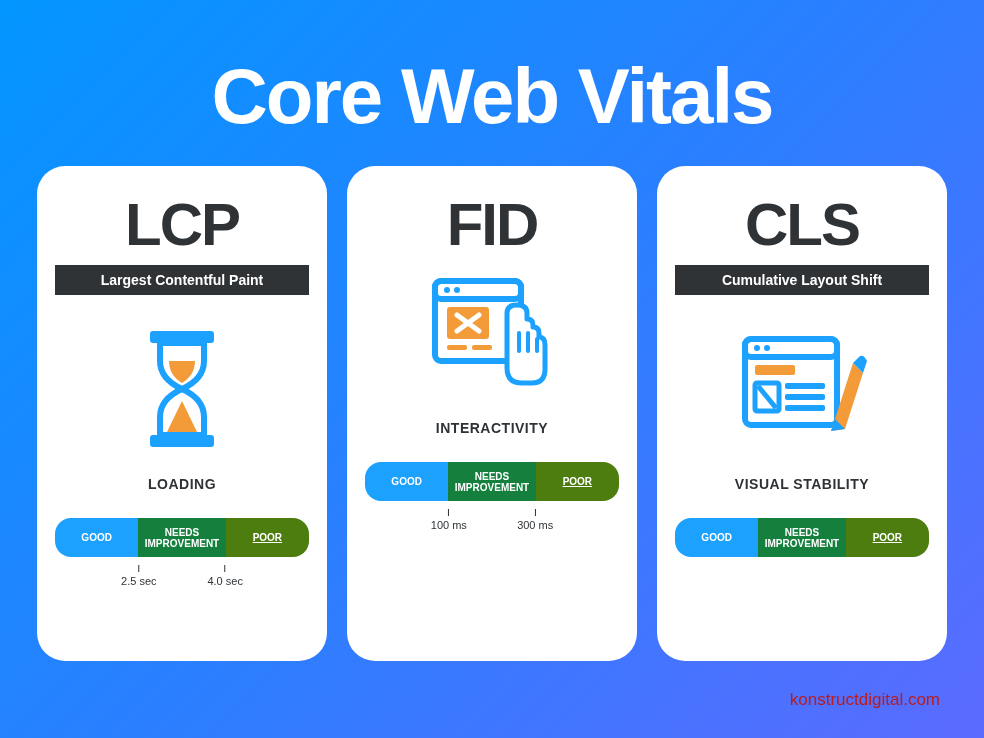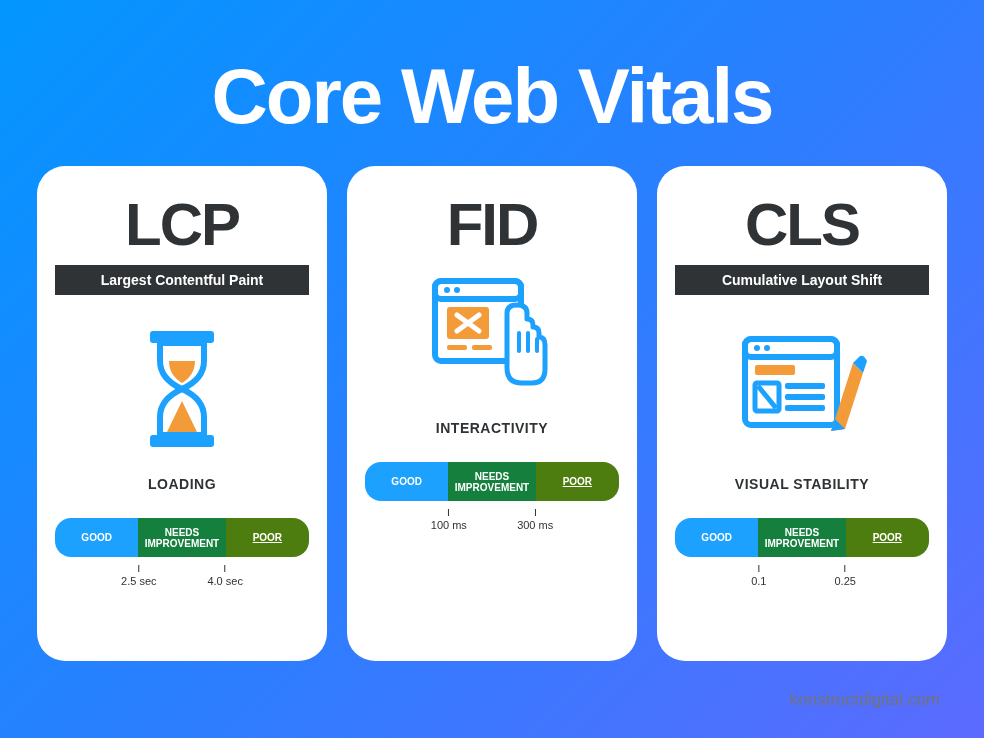--- a/index.html
+++ b/index.html
@@ -111,21 +111,21 @@
   height: 7px;
   background: #2f3336;
   margin: 0 auto 3px auto;
 }
 .t1 { left: 33%; }
 .t2 { left: 67%; }
 .footer {
   position: absolute;
   bottom: 28px;
   right: 44px;
-  color: #737373;
+  color: #b91c1c;
   font-size: 17px;
   font-weight: 500;
 }
 </style>
 </head>
 <body>
 
 <div class="main-title">Core Web Vitals</div>
 
 <div class="cards">
@@ -209,22 +209,18 @@
         <path d="M94 100 L98 88 L108 98 Z" fill="#1ca1ff"></path>
       </svg>
     </div>
     <div class="category">VISUAL STABILITY</div>
     <div class="gauge">
       <div class="bar">
         <div class="seg seg-good">GOOD</div>
         <div class="seg seg-needs">NEEDS IMPROVEMENT</div>
         <div class="seg seg-poor">POOR</div>
       </div>
-      <div class="ticks">
-        <div class="tick t1">0.1</div>
-        <div class="tick t2">0.25</div>
-      </div>
     </div>
   </div>
 
 </div>
 
 <div class="footer">konstructdigital.com</div>
 
 </body></html>

